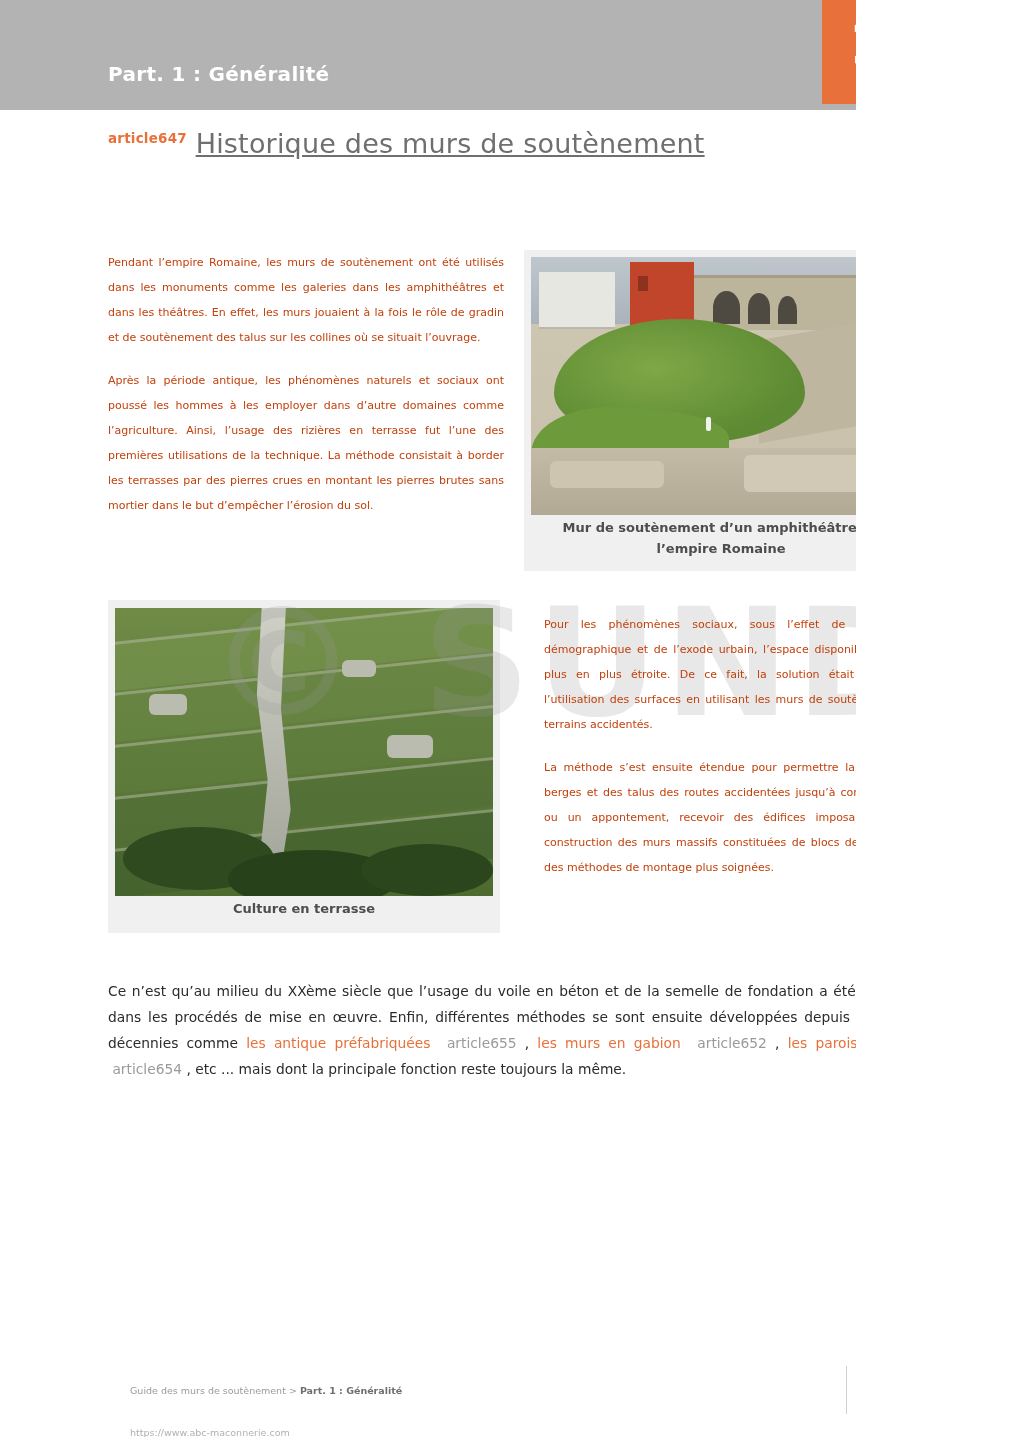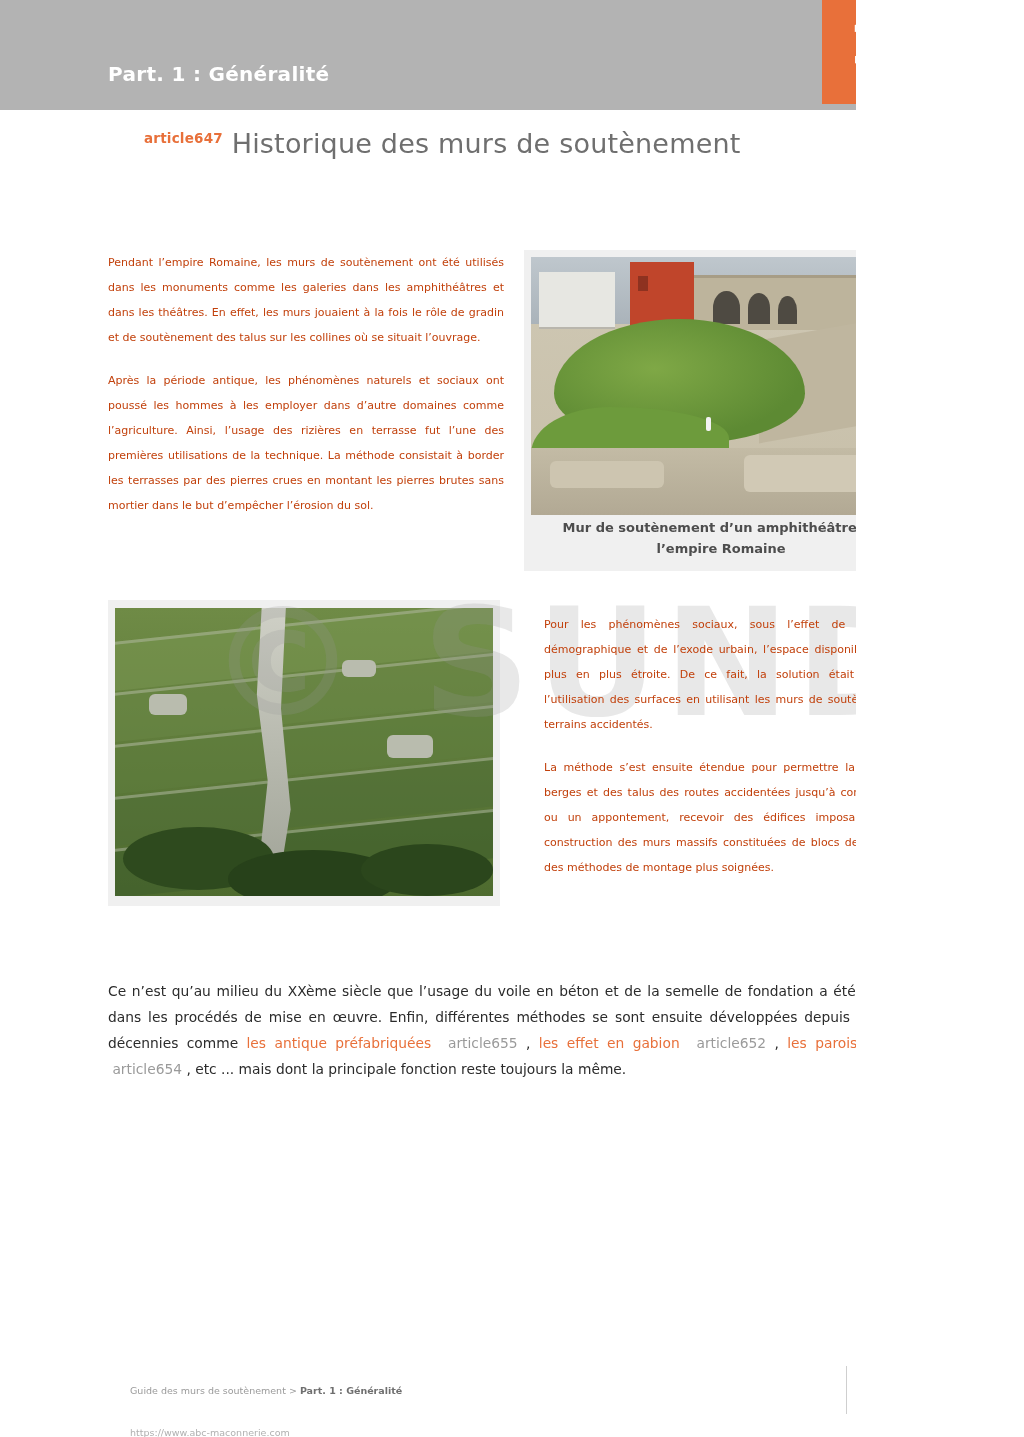--- a/index.html
+++ b/index.html
@@ -54,35 +54,35 @@
     color: #ffffff;
     font-family: "DejaVu Sans", sans-serif;
   }
 
   
   .article-ref {
     color: #e8703a;
     font-size: 13.5px;
     font-weight: bold;
     vertical-align: 10px;
-    margin-left: 36px;
   }
   .doc-title {
     position: absolute;
     left: 108px;
     top: 128px;
     width: 820px;
     font-size: 27px;
     color: #6f6f6f;
     font-weight: normal;
     letter-spacing: 0.2px;
   }
   .doc-title .main {
     font-size: 27px;
     color: #6f6f6f;
+    text-decoration: underline;
   }
   .lead {
     position: absolute;
     left: 108px;
     top: 172px;
     width: 812px;
     font-size: 13.6px;
     line-height: 22px;
     font-weight: bold;
     color: #1a1a1a;
@@ -330,35 +330,36 @@
         <div class="band b5"></div>
         <div class="path"></div>
         <div class="rock r1"></div>
         <div class="rock r2"></div>
         <div class="rock r3"></div>
         <div class="bush bu1"></div>
         <div class="bush bu2"></div>
         <div class="bush bu3"></div>
       </div>
     </div>
+    <div class="caption">Culture en terrasse</div>
   </div>
 
   <div class="watermark">© SUNDIX</div>
 
   <div class="col-right-bottom">
     <p class="body">Pour les phénomènes sociaux, sous l’effet de l’accroissement démographique et de l’exode urbain, l’espace disponible devenait de plus en plus étroite. De ce fait, la solution était de maximiser l’utilisation des surfaces en utilisant les murs de soutènement sur les terrains accidentés.</p>
     <p class="body">La méthode s’est ensuite étendue pour permettre la protection des berges et des talus des routes accidentées jusqu’à constituer un quai ou un appontement, recevoir des édifices imposant grâce à la construction des murs massifs constituées de blocs de pierre et avec des méthodes de montage plus soignées.</p>
   </div>
 
   <div class="closing">
     <span>Ce n’est qu’au milieu du XXème siècle que l’usage du voile en béton et de la semelle de fondation a été introduit dans les procédés de mise en œuvre. Enfin, différentes méthodes se sont ensuite développées depuis quelques décennies comme </span>
     <span class="lnk">les antique préfabriquées</span>
     <span>&nbsp;</span><span class="ref">article655</span>
     <span>, </span>
-    <span class="lnk">les effet en gabion</span>
+    <span class="lnk">les murs en gabion</span>
     <span>&nbsp;</span><span class="ref">article652</span>
     <span>, </span>
     <span class="lnk">les parois ancrées</span>
     <span>&nbsp;</span><span class="ref">article654</span>
     <span>, etc ... mais dont la principale fonction reste toujours la même.</span>
   </div>
 
   <div class="footer-text">
     <span>Guide des murs de soutènement &gt; </span><b>Part. 1 : Généralité</b>
     <div class="footer-url">https://www.abc-maconnerie.com</div>

